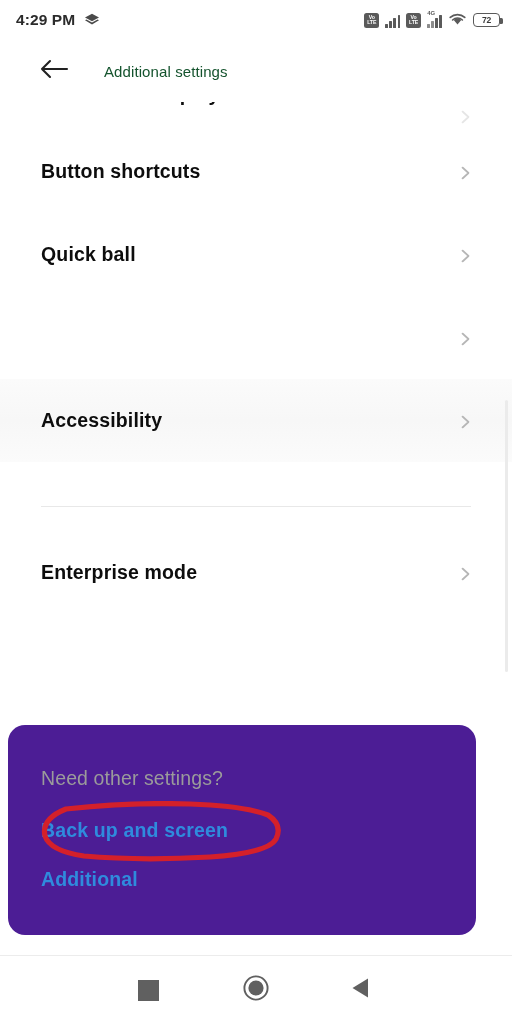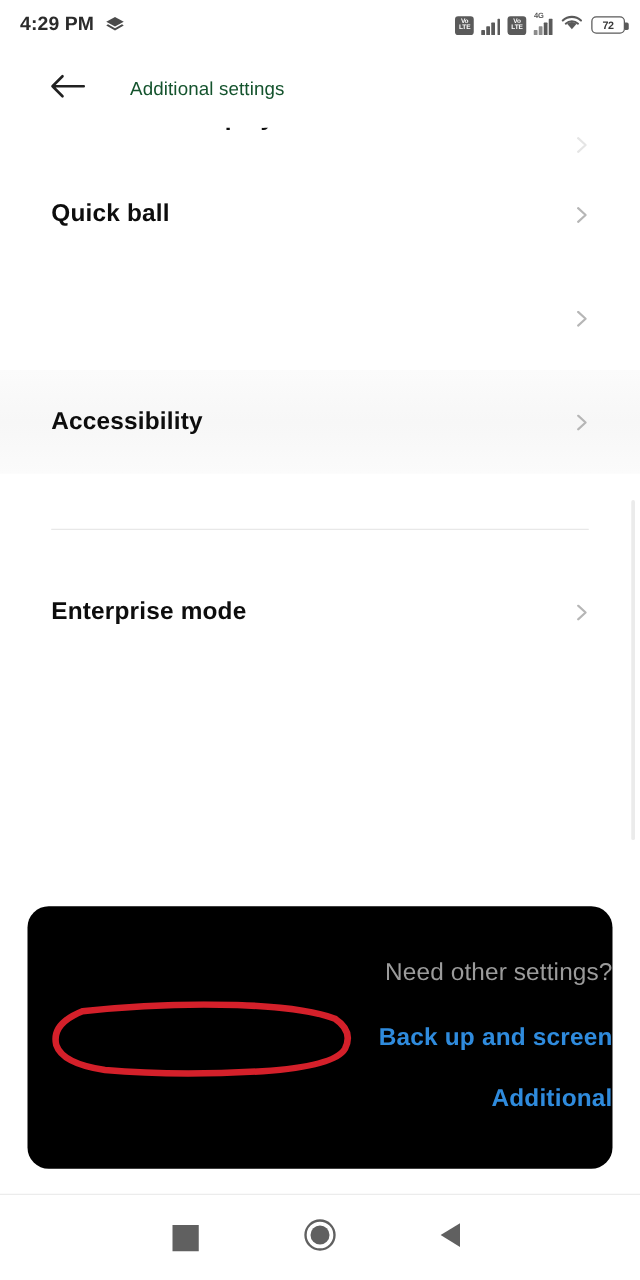--- a/index.html
+++ b/index.html
@@ -80,22 +80,22 @@
   .gap { height:44px; }
   .gap-sm { height:24px; }
 
   .scrollbar {
     position:absolute; right:4px; top:400px; width:3px; height:272px;
     background:#ebebeb; border-radius:2px; cursor:pointer;
   }
 
   
   .card {
-    position:absolute; left:22px; top:725px; width:468px; height:210px;
-    background:#000000; border-radius:17px; padding:42px 0 0 33px;text-align:right;
+    position:absolute; left:8px; top:725px; width:468px; height:210px;
+    background:#4c1d95; border-radius:17px; padding:42px 0 0 33px;
   }
   .card-heading { font-size:19.5px; color:#9b9b9b; font-weight:400; letter-spacing:.1px; }
   .card-link {
     font-size:19.5px; font-weight:bold; color:#2f8bdd; letter-spacing:.15px;
     display:inline-block; cursor:pointer;
   }
   .link-row-1 { margin-top:29px; }
   .link-row-2 { margin-top:26px; }
 
   .annot {
@@ -186,20 +186,28 @@
 
     <div class="row clipped">
       <span class="label">Full screen display</span>
       <span class="chev faint">
         <svg width="13" height="13" viewBox="0 0 13 13">
           <polyline points="3.5,1 9.5,6.5 3.5,12" stroke="#b6b6b6" stroke-width="1.7" fill="none" stroke-linecap="round" stroke-linejoin="round"></polyline>
         </svg>
       </span>
     </div>
 
+    <div class="row">
+      <span class="label">Button shortcuts</span>
+      <span class="chev">
+        <svg width="13" height="13" viewBox="0 0 13 13">
+          <polyline points="3.5,1 9.5,6.5 3.5,12" stroke="#b6b6b6" stroke-width="1.7" fill="none" stroke-linecap="round" stroke-linejoin="round"></polyline>
+        </svg>
+      </span>
+    </div>
 
 
     <div class="row">
       <span class="label">Quick ball</span>
       <span class="chev">
         <svg width="13" height="13" viewBox="0 0 13 13">
           <polyline points="3.5,1 9.5,6.5 3.5,12" stroke="#b6b6b6" stroke-width="1.7" fill="none" stroke-linecap="round" stroke-linejoin="round"></polyline>
         </svg>
       </span>
     </div>

